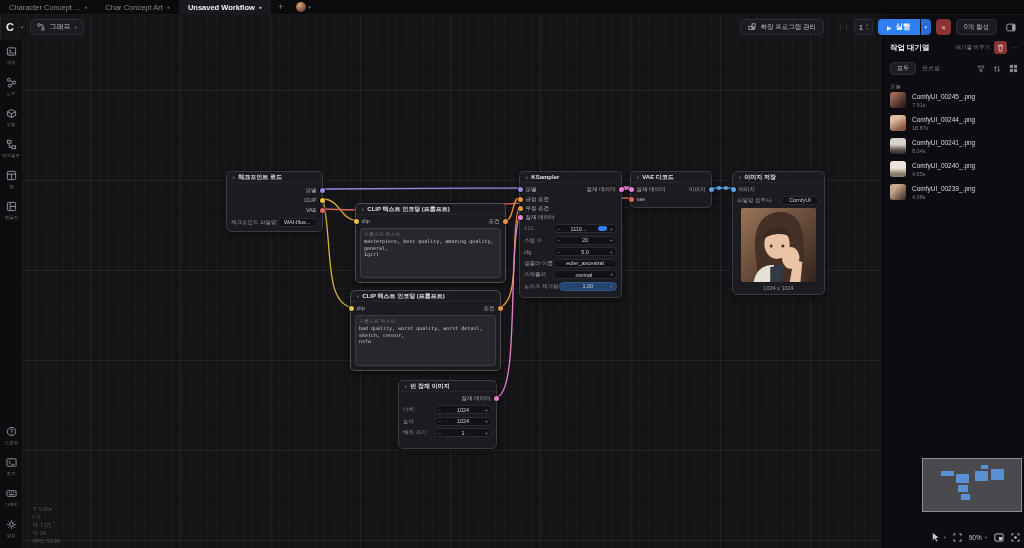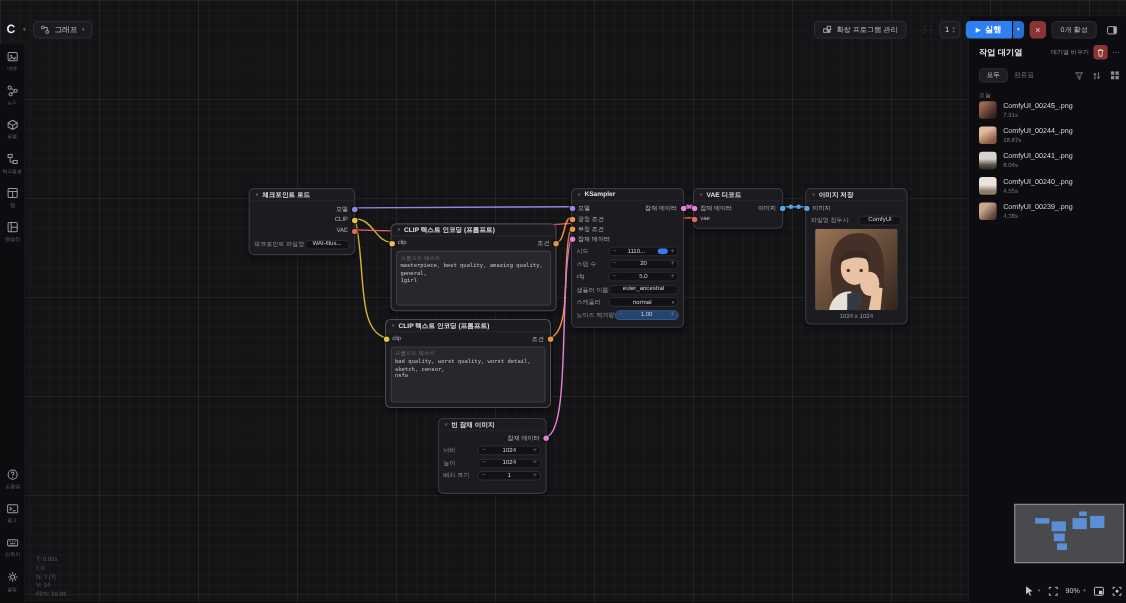--- a/index.html
+++ b/index.html
@@ -360,20 +360,37 @@
           <circle cx="43" cy="38" r="1.6" fill="#4a3226"></circle>
         <ellipse cx="51" cy="50" rx="9" ry="11" fill="#e9c3a4"></ellipse>
         <path d="M50,74 L54,52 L63,54 L61,74 Z" fill="#e9c3a4"></path>
         <path d="M13,74 C15,62 24,56 34,57 L30,74 Z" fill="#e6e1d6"></path>
         <path d="M30,59 L45,57 L41,74 L30,74 Z" fill="#333a46"></path>
       </svg>
     </div>
     <div class="pvcap">1024 x 1024</div>
   </div>
 
+  <div class="tabbar">
+    <div class="tab">
+        <span>Character Concept ...</span>
+        <span class="tabdot">●</span>
+      </div>
+    <div class="tab">
+        <span>Char Concept Art</span>
+        <span class="tabdot">●</span>
+      </div>
+    <div class="tab active">
+        <span>Unsaved Workflow</span>
+        <span class="tabdot">●</span>
+      </div>
+    <div class="newtab">+</div>
+    <div class="avatar"></div>
+    <div class="avchev">▾</div>
+  </div>
 
   <div class="logorow">
     <span class="logo">C</span>
     <span class="logochev">▾</span>
     <span class="graphbtn">
       <svg class="ic" width="8" height="8" viewBox="0 0 10 10">
           <rect x="1" y="1" width="3" height="3" rx=".5" fill="none" stroke="#b0b0b8" stroke-width="1"></rect>
           <rect x="6" y="6" width="3" height="3" rx=".5" fill="none" stroke="#b0b0b8" stroke-width="1"></rect>
           <path d="M4,2.5 H7.5 V6" fill="none" stroke="#b0b0b8" stroke-width="1"></path>
         </svg>

